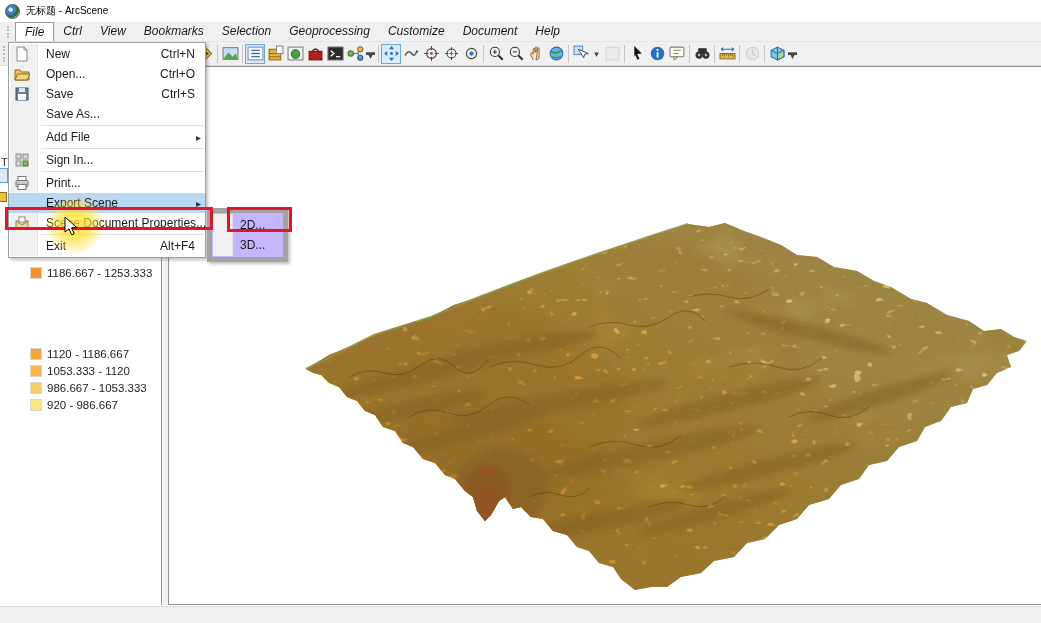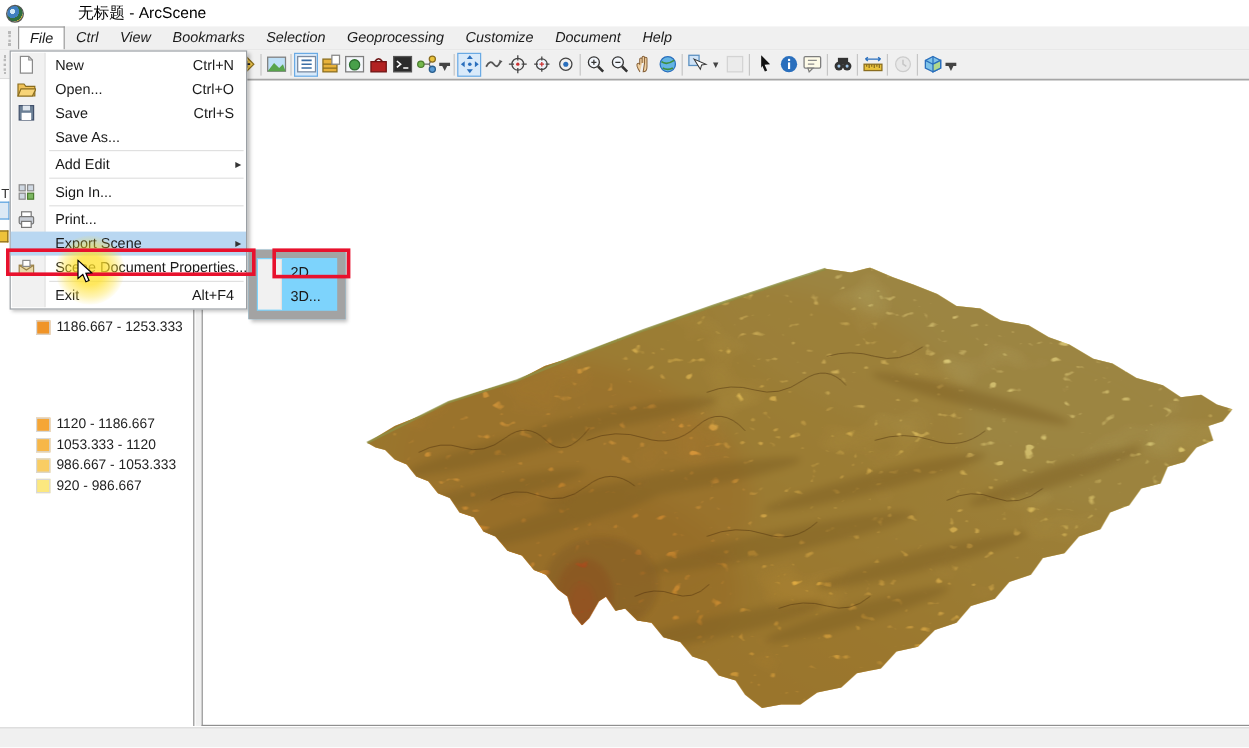--- a/index.html
+++ b/index.html
@@ -2,21 +2,21 @@
 <html><head>
 <meta charset="utf-8">
 <style>
   * { margin:0; padding:0; box-sizing:border-box; }
   html,body { width:1041px; height:623px; overflow:hidden; }
   body { position:relative; background:#fff; font-family:"Liberation Sans", sans-serif; font-size:12px; color:#1a1a1a; }
 
   
   .titlebar { position:absolute; left:0; top:0; width:1041px; height:22px; background:#fff; display:flex; align-items:center; padding-left:5px; }
   .titlebar .appicon { width:15px; height:15px; border-radius:50%; background:radial-gradient(circle at 35% 35%, #cfe8f7 0 18%, #3f7fbf 19% 45%, #2f6f3f 46% 70%, #c8b23c 71% 100%); border:1px solid #555; margin-right:6px; }
-  .titlebar .title { font-size:13px; color:#000;margin-left:39px; }
+  .titlebar .title { font-size:10px; color:#000; }
 
   
   .menubar { position:absolute; left:0; top:22px; width:1041px; height:20px; background:#f0f0f0; display:flex; align-items:stretch; padding-left:7px; border-bottom:1px solid #e6e6e6; }
   .mb-grip { width:5px; border-left:2px dotted #b9b9b9; height:12px; margin:4px 3px 0 0; }
   .mb-item { padding:2px 9px 0 9px; cursor:default;font-style:italic; }
   .mb-item.active { background:#ffffff; border:1px solid #9a9a9a; border-bottom:none; }
 
   
   .toolbar { position:absolute; left:0; top:42px; width:1041px; height:24px; background:#f0f0f0; display:flex; align-items:center; border-bottom:1px solid #dcdcdc; }
   .tb-grip { width:6px; border-left:2px dotted #b9b9b9; height:16px; margin-left:3px; }
@@ -46,21 +46,21 @@
   .fm-gutter { position:absolute; left:1px; top:1px; bottom:1px; width:28px; background:#f1f1f1; border-right:1px solid #e2e2e2; }
   .fm-item { position:relative; height:20px; display:flex; align-items:center; }
   .fm-item .ficon { position:absolute; left:5px; top:2px; width:16px; height:16px; }
   .fm-item .flabel { margin-left:37px; white-space:nowrap; }
   .fm-item .fshort { position:absolute; right:10px; }
   .fm-item .farrow { position:absolute; right:4px; font-size:10px; color:#333; }
   .fm-item.hl { background:#b9d7f1; }
   .fm-sep { height:1px; background:#e0e0e0; margin:1px 2px 1px 32px; }
 
   
-  .submenu { position:absolute; left:207px; top:208px; width:81px; background:#7dd3fc; border:7px solid #a3a3a3; box-shadow:2px 2px 3px rgba(0,0,0,.25); z-index:41; padding:2px 0; }
+  .submenu { position:absolute; left:207px; top:208px; width:81px; background:#c4b5fd; border:5px solid #a3a3a3; box-shadow:2px 2px 3px rgba(0,0,0,.25); z-index:41; padding:2px 0; }
   .sm-gutter { position:absolute; left:1px; top:1px; bottom:1px; width:20px; background:#f1f1f1; border-right:1px solid #e2e2e2; }
   .sm-item { position:relative; height:20px; display:flex; align-items:center; }
   .sm-item .slabel { margin-left:28px; white-space:nowrap; }
 
   
   .redbox { position:absolute; border:3px solid #e8112d; background:transparent; z-index:50; }
   .redbox1 { left:5px; top:207px; width:208px; height:23px; }
   .redbox2 { left:227px; top:207px; width:65px; height:25px; }
   .glow { position:absolute; left:46px; top:196px; width:58px; height:58px; border-radius:50%;
           background:radial-gradient(circle, rgba(255,224,40,.75) 0 30%, rgba(255,224,40,.35) 55%, rgba(255,224,40,0) 72%); z-index:45; }
@@ -469,21 +469,21 @@
           <rect x="4" y="8" width="8" height="6" fill="#fff"></rect>
         </svg></span>
     <span class="flabel">Save</span>
     <span class="fshort">Ctrl+S</span>
   </div>
   <div class="fm-item">
     <span class="flabel">Save As...</span>
   </div>
   <div class="fm-sep"></div>
   <div class="fm-item">
-    <span class="flabel">Add Edit</span>
+    <span class="flabel">Add File</span>
     <span class="farrow">▸</span>
   </div>
   <div class="fm-sep"></div>
   <div class="fm-item">
     <span class="ficon"><svg width="16" height="16" viewBox="0 0 16 16">
           <rect x="2" y="2" width="5" height="5" fill="#cfd8e2" stroke="#8a8a8a"></rect>
           <rect x="9" y="2" width="5" height="5" fill="#cfd8e2" stroke="#8a8a8a"></rect>
           <rect x="2" y="9" width="5" height="5" fill="#cfd8e2" stroke="#8a8a8a"></rect>
           <rect x="9" y="9" width="5" height="5" fill="#7bb661" stroke="#4a7c2e"></rect>
         </svg></span>

